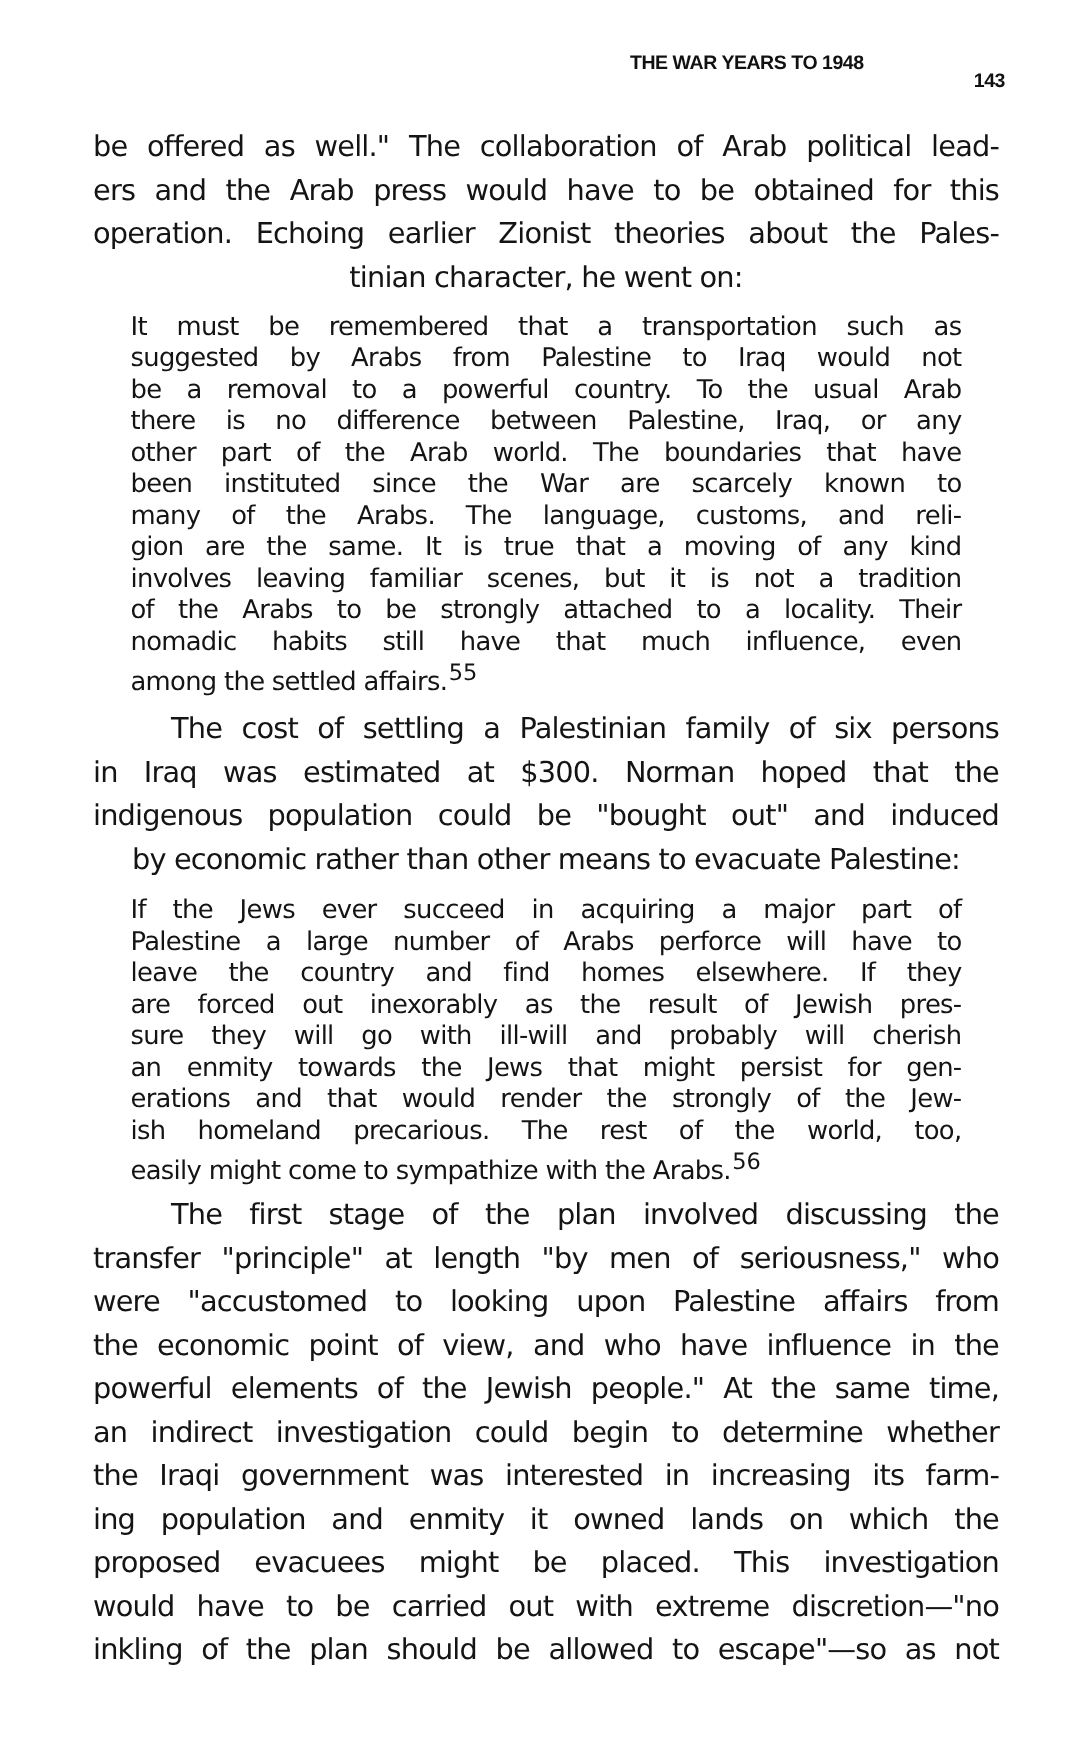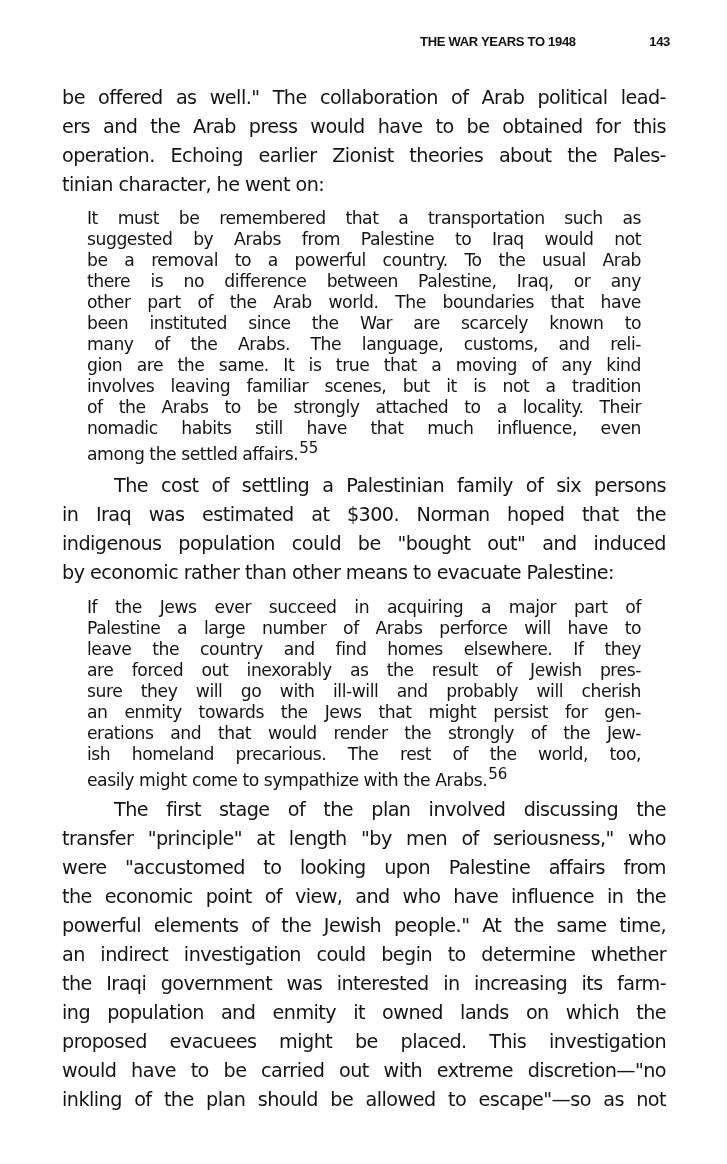--- a/index.html
+++ b/index.html
@@ -4,26 +4,26 @@
 <style>
   html, body { margin: 0; padding: 0; background: #ffffff; }
   body { width: 727px; height: 1164px; position: relative; overflow: hidden; color: #111111; }
   .page { position: absolute; left: 0; top: 8px; width: 727px; height: 1164px; background: #ffffff; }
   .running-head {
     position: absolute; top: 26px; left: 420px; width: 250px;
     font-family: "Liberation Sans", sans-serif; font-size: 13px; font-weight: bold;
     letter-spacing: -0.3px; color: #111;
     display: flex; justify-content: space-between;
   }
-  .running-head .page-number { margin-left: 14px; }
+  .running-head .page-number { margin-left: 14px; margin-top: 12px; }
   .line {
     position: absolute; white-space: nowrap;
     font-family: "DejaVu Sans", sans-serif; color: #141414;
   }
-  .body-line { left: 62px; width: 604px; font-size: 19.2px; letter-spacing: -0.55px; }
+  .body-line { left: 62px; width: 604px; font-size: 19.2px; letter-spacing: -0.55px; text-align: center; }
   .quote-line { left: 87px; width: 554px; font-size: 17.2px; letter-spacing: -0.45px; }
   .justify { text-align: justify; text-align-last: justify; }
   .indent { padding-left: 52px; box-sizing: border-box; }
   sup.fn { font-size: 15px; vertical-align: 7px; letter-spacing: 0; margin-left: 1px; }
 </style>
 </head>
 <body>
 
 <div class="page">
   <div class="running-head">

